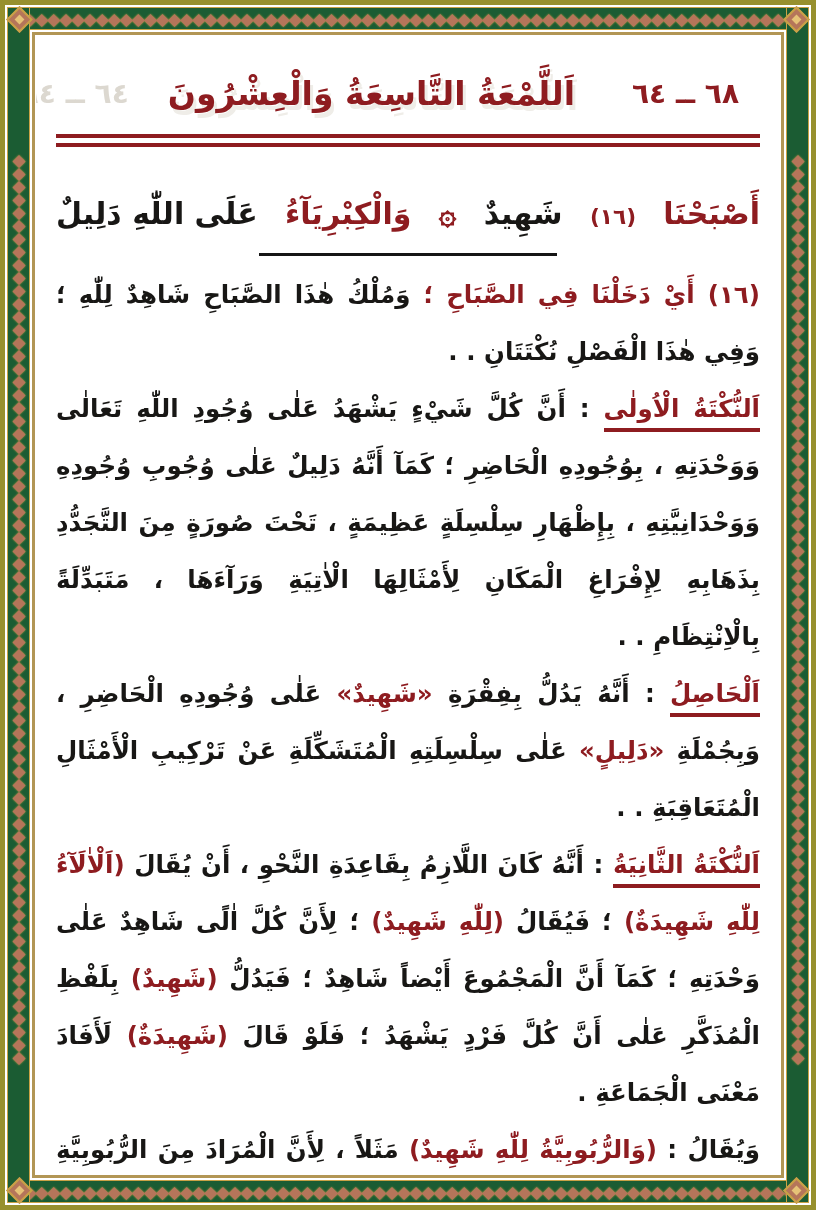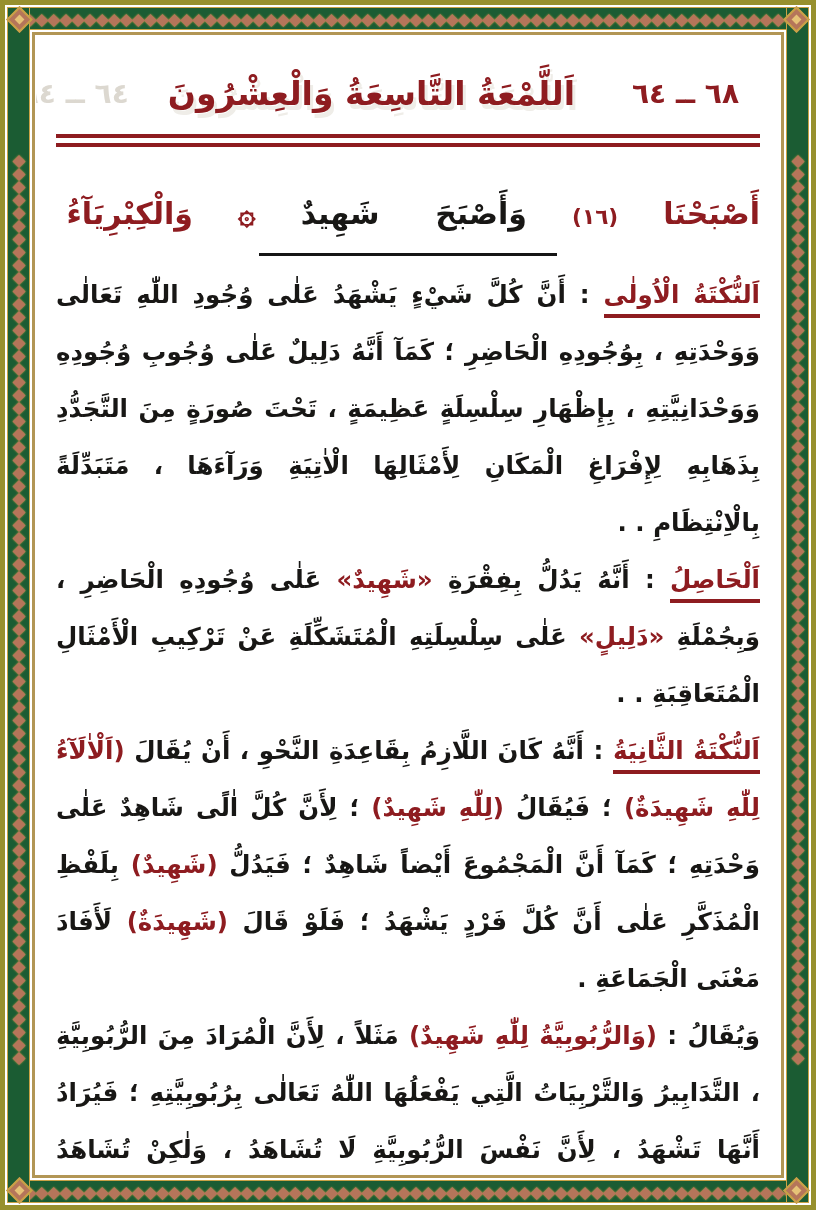--- a/index.html
+++ b/index.html
@@ -81,29 +81,30 @@
       <div class="nums">٦٨ ــ ٦٤</div>
       <div class="ttl">اَللَّمْعَةُ التَّاسِعَةُ وَالْعِشْرُونَ</div>
       <div class="ghost">٦٤ ــ ٦٤</div>
     </div>
 
     <div class="rule-double"></div>
 
     <div class="verse" id="verse">
         <span class="seg red">أَصْبَحْنَا </span>
         <span class="seg red small">(١٦)</span>
-        <span class="seg "> وَأَصْبَحَ </span>
         <span class="seg "> شَهِيدٌ </span>
         <span class="seg red">۞</span>
         <span class="seg red"> وَالْكِبْرِيَآءُ </span>
+        <span class="seg ">عَلَى اللّٰهِ دَلِيلٌ</span>
       </div>
 
     <div class="fn-sep"></div>
 
     <div class="footnote" id="footnote">
+        <div class="fn-p"><span class="seg red">(١٦) أَيْ دَخَلْنَا فِي الصَّبَاحِ ؛</span><span class="seg "> وَمُلْكُ هٰذَا الصَّبَاحِ شَاهِدٌ لِلّٰهِ ؛ وَفِي هٰذَا الْفَصْلِ نُكْتَتَانِ . .</span></div>
         <div class="fn-p"><span class="seg head">اَلنُّكْتَةُ الْاُولٰى</span><span class="seg "> : أَنَّ كُلَّ شَيْءٍ يَشْهَدُ عَلٰى وُجُودِ اللّٰهِ تَعَالٰى وَوَحْدَتِهِ ، بِوُجُودِهِ الْحَاضِرِ ؛ كَمَآ أَنَّهُ دَلِيلٌ عَلٰى وُجُوبِ وُجُودِهِ وَوَحْدَانِيَّتِهِ ، بِإِظْهَارِ سِلْسِلَةٍ عَظِيمَةٍ ، تَحْتَ صُورَةٍ مِنَ التَّجَدُّدِ بِذَهَابِهِ لِإِفْرَاغِ الْمَكَانِ لِأَمْثَالِهَا الْاٰتِيَةِ وَرَآءَهَا ، مَتَبَدِّلَةً بِالْاِنْتِظَامِ . .</span></div>
         <div class="fn-p"><span class="seg head">اَلْحَاصِلُ</span><span class="seg "> : أَنَّهُ يَدُلُّ بِفِقْرَةِ </span><span class="seg red">«شَهِيدٌ»</span><span class="seg "> عَلٰى وُجُودِهِ الْحَاضِرِ ، وَبِجُمْلَةِ </span><span class="seg red">«دَلِيلٍ»</span><span class="seg "> عَلٰى سِلْسِلَتِهِ الْمُتَشَكِّلَةِ عَنْ تَرْكِيبِ الْأَمْثَالِ الْمُتَعَاقِبَةِ . .</span></div>
         <div class="fn-p"><span class="seg head">اَلنُّكْتَةُ الثَّانِيَةُ</span><span class="seg "> : أَنَّهُ كَانَ اللَّازِمُ بِقَاعِدَةِ النَّحْوِ ، أَنْ يُقَالَ </span><span class="seg red">(اَلْاٰلَآءُ لِلّٰهِ شَهِيدَةٌ)</span><span class="seg "> ؛ فَيُقَالُ </span><span class="seg red">(لِلّٰهِ شَهِيدٌ)</span><span class="seg "> ؛ لِأَنَّ كُلَّ اٰلًى شَاهِدٌ عَلٰى وَحْدَتِهِ ؛ كَمَآ أَنَّ الْمَجْمُوعَ أَيْضاً شَاهِدٌ ؛ فَيَدُلُّ </span><span class="seg red">(شَهِيدٌ)</span><span class="seg "> بِلَفْظِ الْمُذَكَّرِ عَلٰى أَنَّ كُلَّ فَرْدٍ يَشْهَدُ ؛ فَلَوْ قَالَ </span><span class="seg red">(شَهِيدَةٌ)</span><span class="seg "> لَأَفَادَ مَعْنَى الْجَمَاعَةِ .</span></div>
         <div class="fn-p"><span class="seg ">وَيُقَالُ : </span><span class="seg red">(وَالرُّبُوبِيَّةُ لِلّٰهِ شَهِيدٌ)</span><span class="seg "> مَثَلاً ، لِأَنَّ الْمُرَادَ مِنَ الرُّبُوبِيَّةِ ، التَّدَابِيرُ وَالتَّرْبِيَاتُ الَّتِي يَفْعَلُهَا اللّٰهُ تَعَالٰى بِرُبُوبِيَّتِهِ ؛ فَيُرَادُ أَنَّهَا تَشْهَدُ ، لِأَنَّ نَفْسَ الرُّبُوبِيَّةِ لَا تُشَاهَدُ ، وَلٰكِنْ تُشَاهَدُ التَّدَابِيرُ </span></div>
       </div>
 
   </div>
 </div>
 
 </body></html>

